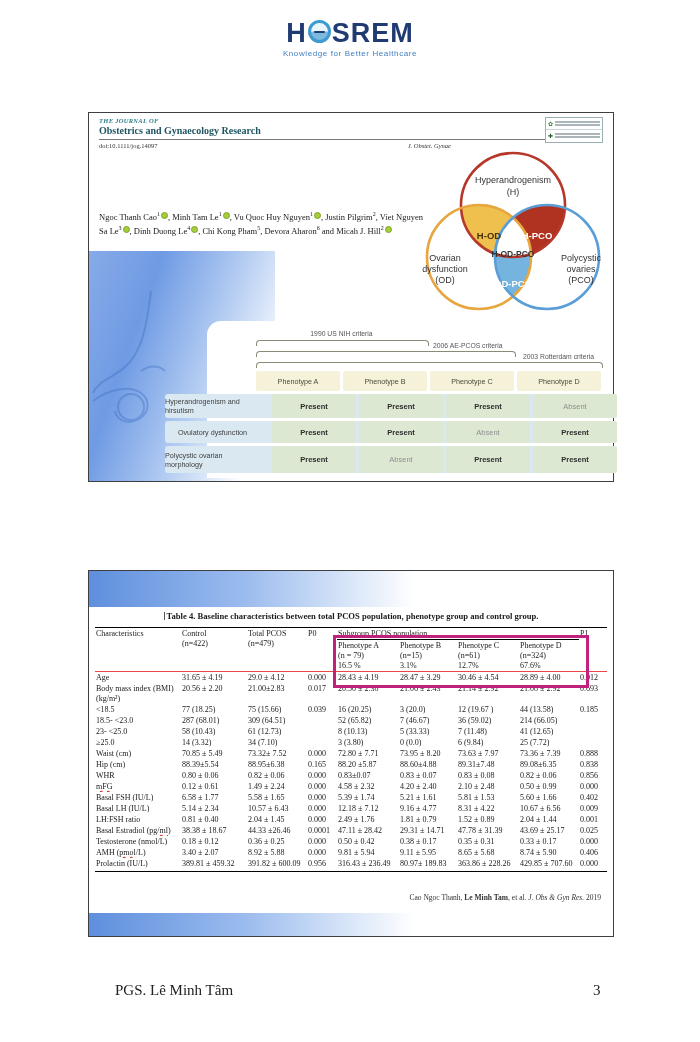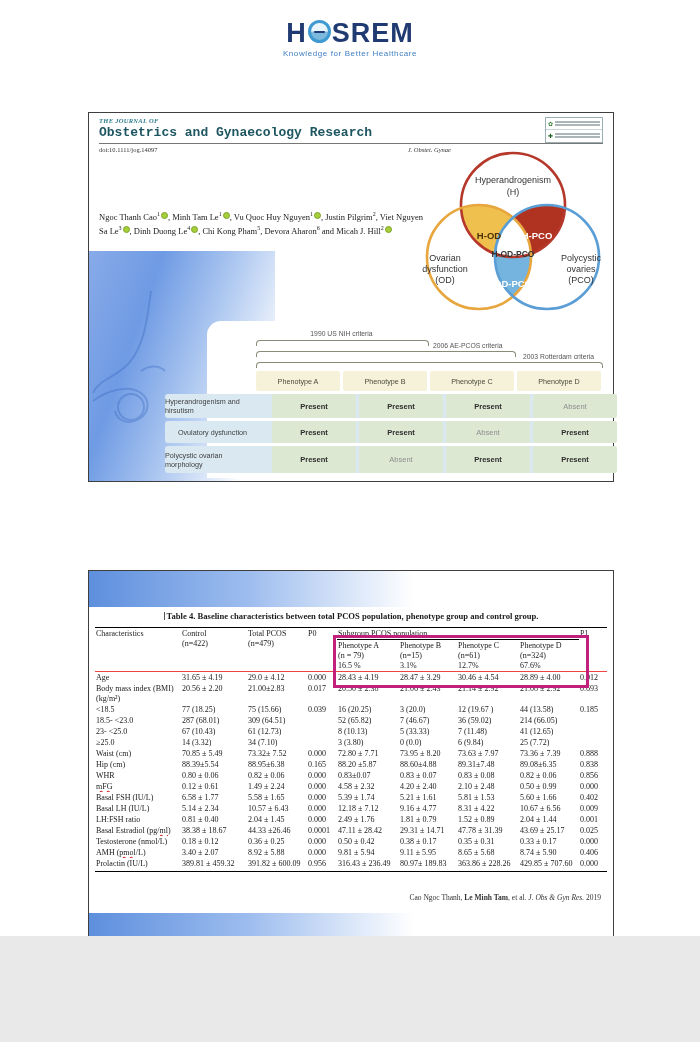--- a/index.html
+++ b/index.html
@@ -1,16 +1,16 @@
 <!DOCTYPE html>
 <html><head>
 <meta charset="utf-8">
 <style>
   html,body{margin:0;padding:0;background:#e9e9e9;}
-  #page{position:relative;width:700px;height:936px;background:#ffffff;overflow:hidden;
+  #page{position:relative;width:700px;height:1042px;background:#ffffff;overflow:hidden;
         font-family:"Liberation Serif",serif;color:#1a1a1a;}
 
   
   .logo-wrap{position:absolute;top:20px;left:0;right:0;text-align:center;}
   .logo-word{font-family:"Liberation Sans",sans-serif;font-weight:bold;font-size:27px;
              color:#203a72;letter-spacing:1px;line-height:26px;}
   .logo-o{display:inline-block;width:17px;height:17px;border:3px solid #3e9ad0;border-radius:50%;
           background:linear-gradient(to bottom,#eaf6fc 45%,#7db8dd 55%);vertical-align:-1px;
           position:relative;margin:0 1px;}
   .logo-o i{position:absolute;left:3px;right:3px;top:8px;height:2px;background:#1e3c78;border-radius:2px;}
@@ -18,21 +18,21 @@
             letter-spacing:0.6px;margin-top:3px;}
 
   
   .slide{position:absolute;left:88px;width:524px;background:#fff;border:1px solid #3f3f3f;}
   #slide1{top:112px;height:368px;}
   #slide2{top:570px;height:365px;}
 
   
   .masthead{position:absolute;left:10px;right:10px;top:4px;}
   .jr-kicker{font-style:italic;font-weight:bold;font-size:6.5px;color:#2e7d8c;letter-spacing:.3px;}
-  .jr-name{font-weight:bold;font-size:13px;color:#1d5560;margin-top:1px;font-family:Liberation Mono, monospace;}
+  .jr-name{font-weight:bold;font-size:10px;color:#1d5560;margin-top:1px;}
   .jr-rule{border-bottom:1px solid #777;margin-top:3px;}
   .doi-row{display:flex;justify-content:space-between;width:352px;font-size:6.5px;color:#333;margin-top:2px;}
   .doi-right{font-style:italic;}
   .society{position:absolute;right:0;top:0;width:56px;height:24px;border:1px solid #9bb0b5;background:#fff;}
   .society .srow{display:flex;align-items:center;height:11px;padding:0 2px;border-bottom:1px solid #c9d6d9;}
   .society .srow:last-child{border-bottom:none;}
   .society .sicon{font-size:6px;line-height:6px;margin-right:2px;}
   .society .slines{flex:1;}
   .society .slines div{height:1.5px;background:#aab6ba;margin:1.5px 0;}
 
@@ -328,21 +328,21 @@
             <td>309 (64.51)</td>
             <td></td>
             <td>52 (65.82)</td>
             <td>7 (46.67)</td>
             <td>36 (59.02)</td>
             <td>214 (66.05)</td>
             <td></td>
           </tr>
           <tr>
             <td class="lab ind">23- &lt;25.0</td>
-            <td>67 (10.43)</td>
+            <td>58 (10.43)</td>
             <td>61 (12.73)</td>
             <td></td>
             <td>8 (10.13)</td>
             <td>5 (33.33)</td>
             <td>7 (11.48)</td>
             <td>41 (12.65)</td>
             <td></td>
           </tr>
           <tr>
             <td class="lab ind">≥25.0</td>

